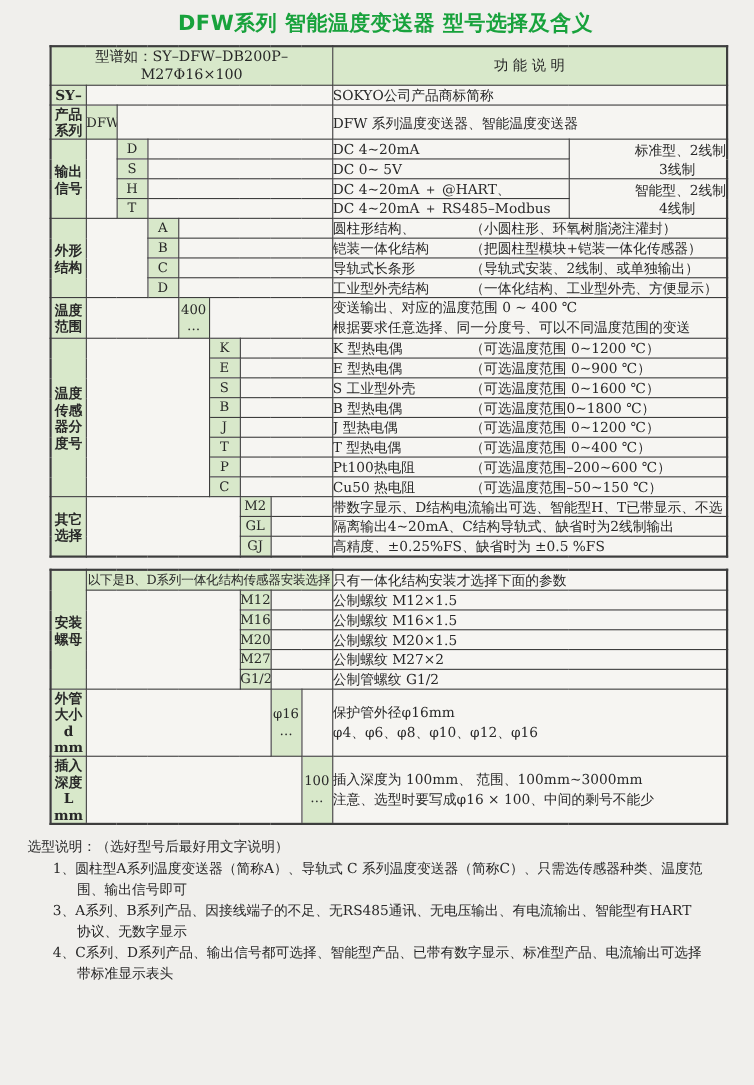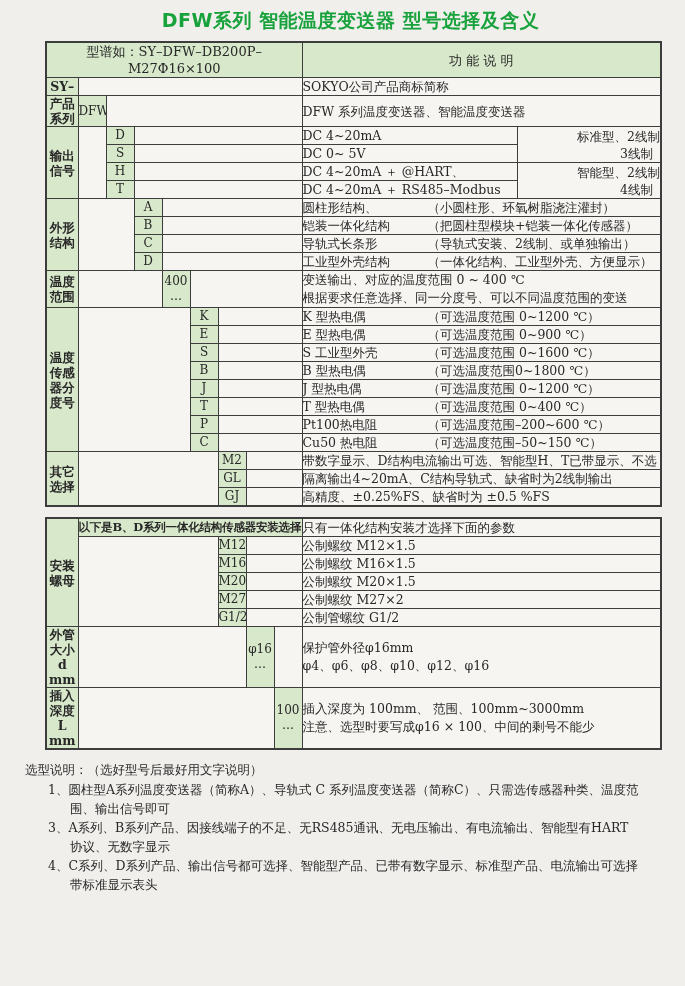--- a/index.html
+++ b/index.html
@@ -29,22 +29,22 @@
     font-size:12.5px;line-height:17px;height:18px;overflow:hidden;
   }
   .sel th{height:20px;font-size:13px;text-align:center;}
   .green{background:var(--green);}
   td.label{text-align:center;line-height:15px;font-weight:bold;}
   td.code{text-align:center;font-size:12px;line-height:15px;}
   td.desc{padding-left:0;text-align:left;}
   td.desc div{line-height:18px;}
   .dmain{display:inline-block;width:125px;vertical-align:top;white-space:nowrap;}
   td.typecell .ttop{text-align:right;line-height:17px;}
-  td.typecell .tbot{text-align:right;padding-right:7px;line-height:17px;}
-  td.intro{font-size:11.5px;text-align:left;white-space:nowrap;letter-spacing:-0.2px;font-weight:bold;}
+  td.typecell .tbot{text-align:right;padding-right:28px;line-height:17px;}
+  td.intro{font-size:11.5px;text-align:center;white-space:nowrap;letter-spacing:-0.2px;}
   #table2-mount{margin-top:10px;}
   .notes{margin:10px 0 0 25px;width:615px;font-size:12.5px;line-height:19px;}
   .notes-title{margin-bottom:1px;}
   .note-item{padding-left:45px;text-indent:-22px;}
 </style>
 </head>
 <body>
 
 <h1 class="title">DFW系列 智能温度变送器 型号选择及含义</h1>
 

